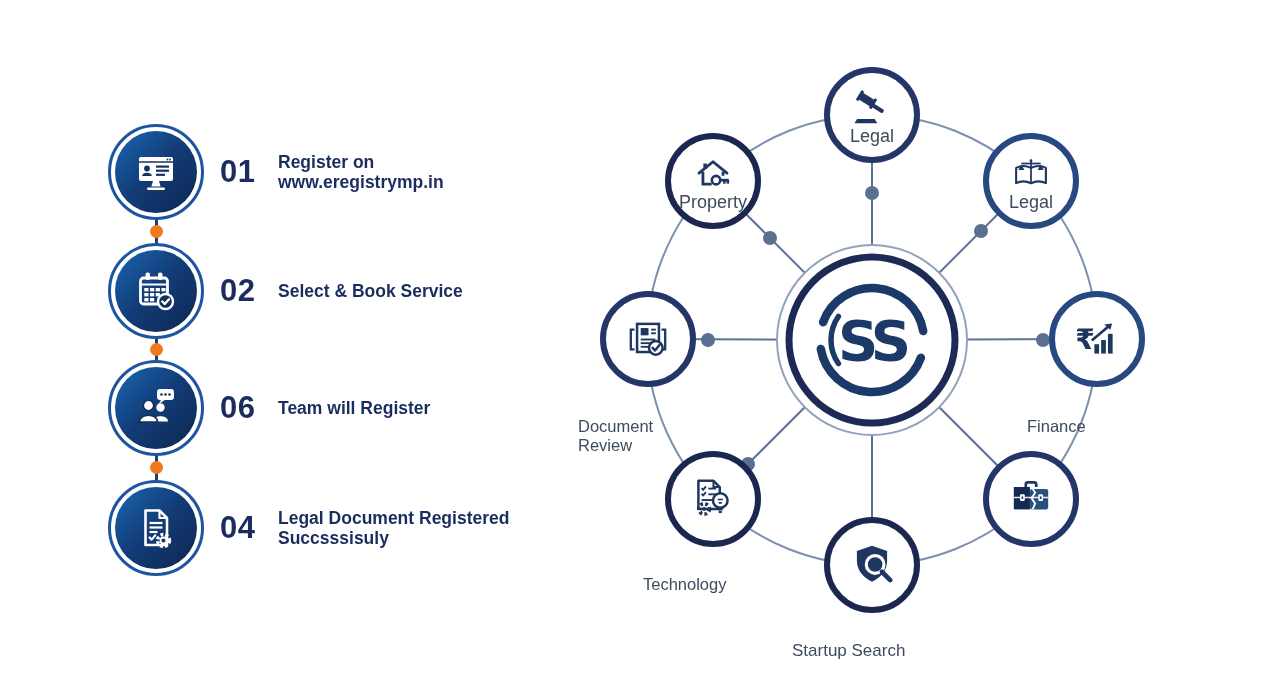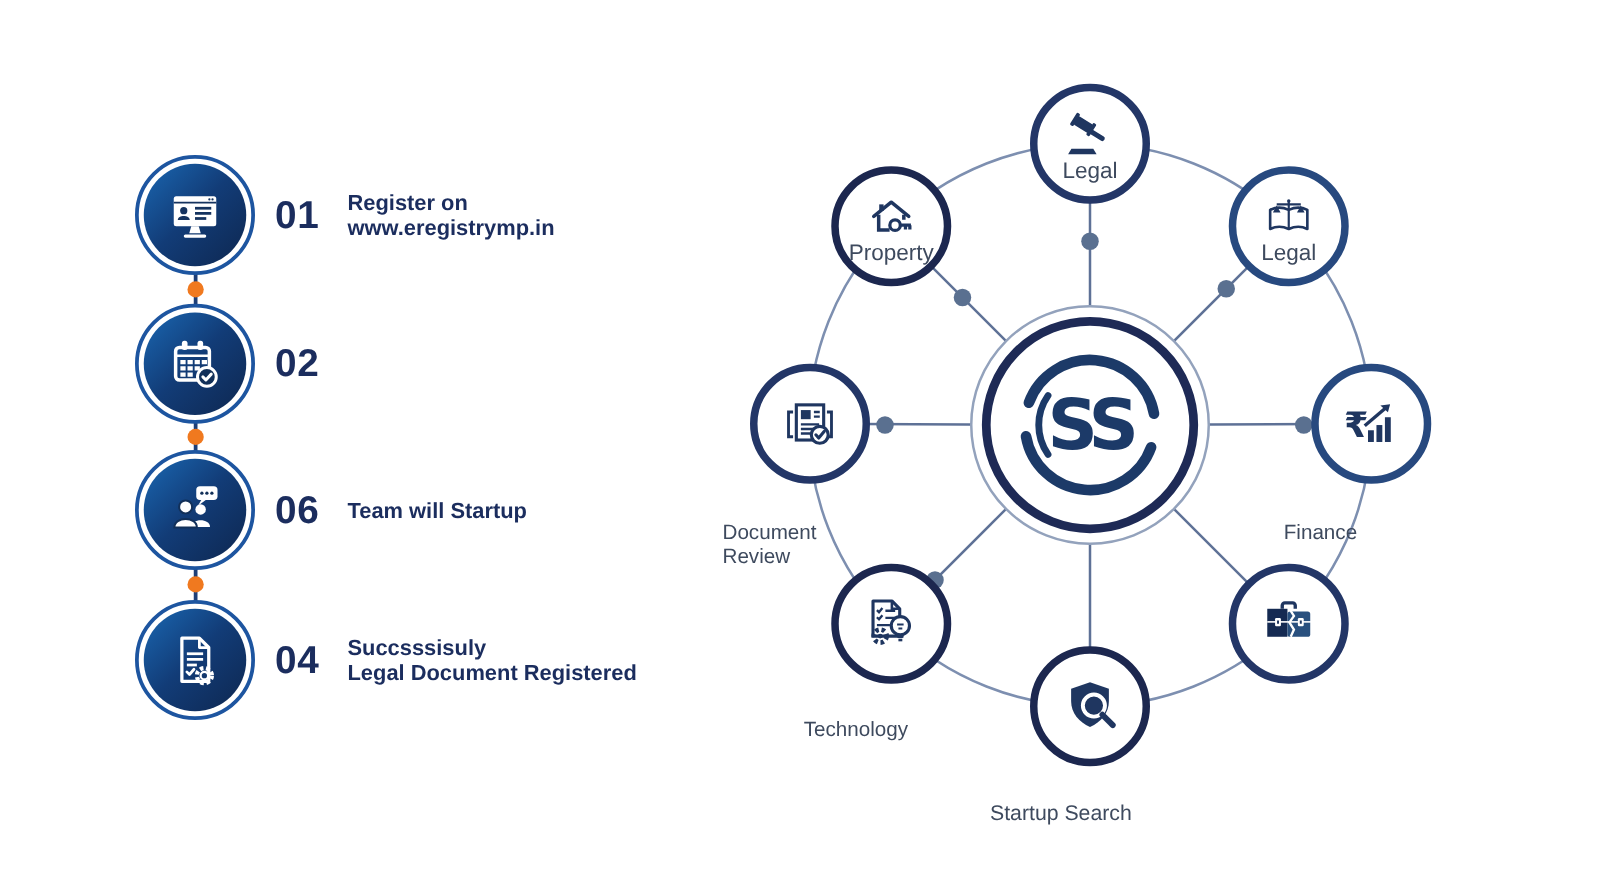--- a/index.html
+++ b/index.html
@@ -123,41 +123,45 @@
               <rect x="18" y="26" width="4.2" height="3.4" fill="#fff"></rect>
               <rect x="23.7" y="26" width="4.2" height="3.4" fill="#fff"></rect>
             <rect x="12.3" y="31" width="4.2" height="3.4" fill="#fff"></rect>
               <rect x="18" y="31" width="4.2" height="3.4" fill="#fff"></rect>
             <circle cx="33.5" cy="34.5" r="7.5" fill="#123059" stroke="#fff" stroke-width="2.4"></circle>
             <polyline points="30.3,34.5 32.7,37 37,32.3" fill="none" stroke="#fff" stroke-width="2.4" stroke-linecap="round" stroke-linejoin="round"></polyline>
           </svg>
         </div>
       </div>
       <div class="step-number">02</div>
+      <div class="step-text">
+        <div>Select &amp; Book Service</div>
+        <div></div>
+      </div>
     </div>
 
     <div class="step" style="top:360px;">
       <div class="step-ring">
         <div class="step-disc">
           <svg viewBox="0 0 48 48">
             <rect x="25" y="5" width="17" height="11" rx="3" fill="#fff"></rect>
             <path d="M29,16 l-2.6,4.6 l6.2,-4.6 z" fill="#fff"></path>
             <circle cx="29.5" cy="10.5" r="1.3" fill="#123059"></circle>
               <circle cx="33.5" cy="10.5" r="1.3" fill="#123059"></circle>
               <circle cx="37.5" cy="10.5" r="1.3" fill="#123059"></circle>
             <circle cx="28.5" cy="23.5" r="4.2" fill="#fff"></circle>
             <path d="M21,37.5 c0,-7 15,-7 15,0 z" fill="#fff"></path>
             <circle cx="16.5" cy="21.5" r="5.2" fill="#fff" stroke="#123059" stroke-width="1.6"></circle>
             <path d="M7.5,38 c0,-9 18,-9 18,0 z" fill="#fff" stroke="#123059" stroke-width="1.6"></path>
           </svg>
         </div>
       </div>
       <div class="step-number">06</div>
       <div class="step-text">
-        <div>Team will Startup</div>
+        <div>Team will Register</div>
         <div></div>
       </div>
     </div>
 
     <div class="step" style="top:480px;">
       <div class="step-ring">
         <div class="step-disc">
           <svg viewBox="0 0 48 48">
             <path d="M13.5,6.5 h14 l7.5,7.5 v27 h-21.5 z" fill="none" stroke="#fff" stroke-width="2.6" stroke-linejoin="round"></path>
             <path d="M27.5,6.5 v7.5 h7.5" fill="none" stroke="#fff" stroke-width="2.2" stroke-linejoin="round"></path>
@@ -165,22 +169,22 @@
             <line x1="17.5" y1="23.5" x2="30.5" y2="23.5" stroke="#fff" stroke-width="2.2"></line>
             <line x1="17.5" y1="28" x2="25.5" y2="28" stroke="#fff" stroke-width="2.2"></line>
             <polyline points="17.5,33.5 19.6,35.6 23.2,31.4" fill="none" stroke="#fff" stroke-width="2.2" stroke-linecap="round" stroke-linejoin="round"></polyline>
             <circle cx="31.5" cy="36.5" r="6" fill="none" stroke="#fff" stroke-width="3.4" stroke-dasharray="2.8 2.1"></circle>
             <circle cx="31.5" cy="36.5" r="3" fill="none" stroke="#fff" stroke-width="1.8"></circle>
           </svg>
         </div>
       </div>
       <div class="step-number">04</div>
       <div class="step-text">
+        <div>Legal Document Registered</div>
         <div>Succsssisuly</div>
-        <div>Legal Document Registered</div>
       </div>
     </div>
   </section>
 
   <section class="hub-panel">
 
     <svg class="hub-underlay" width="740" height="695">
       <circle cx="332" cy="340" r="225" fill="none" stroke="#7d8fb0" stroke-width="2"></circle>
       <g stroke="#5e7196" stroke-width="2">
         <line x1="332" y1="340" x2="332" y2="115"></line>

